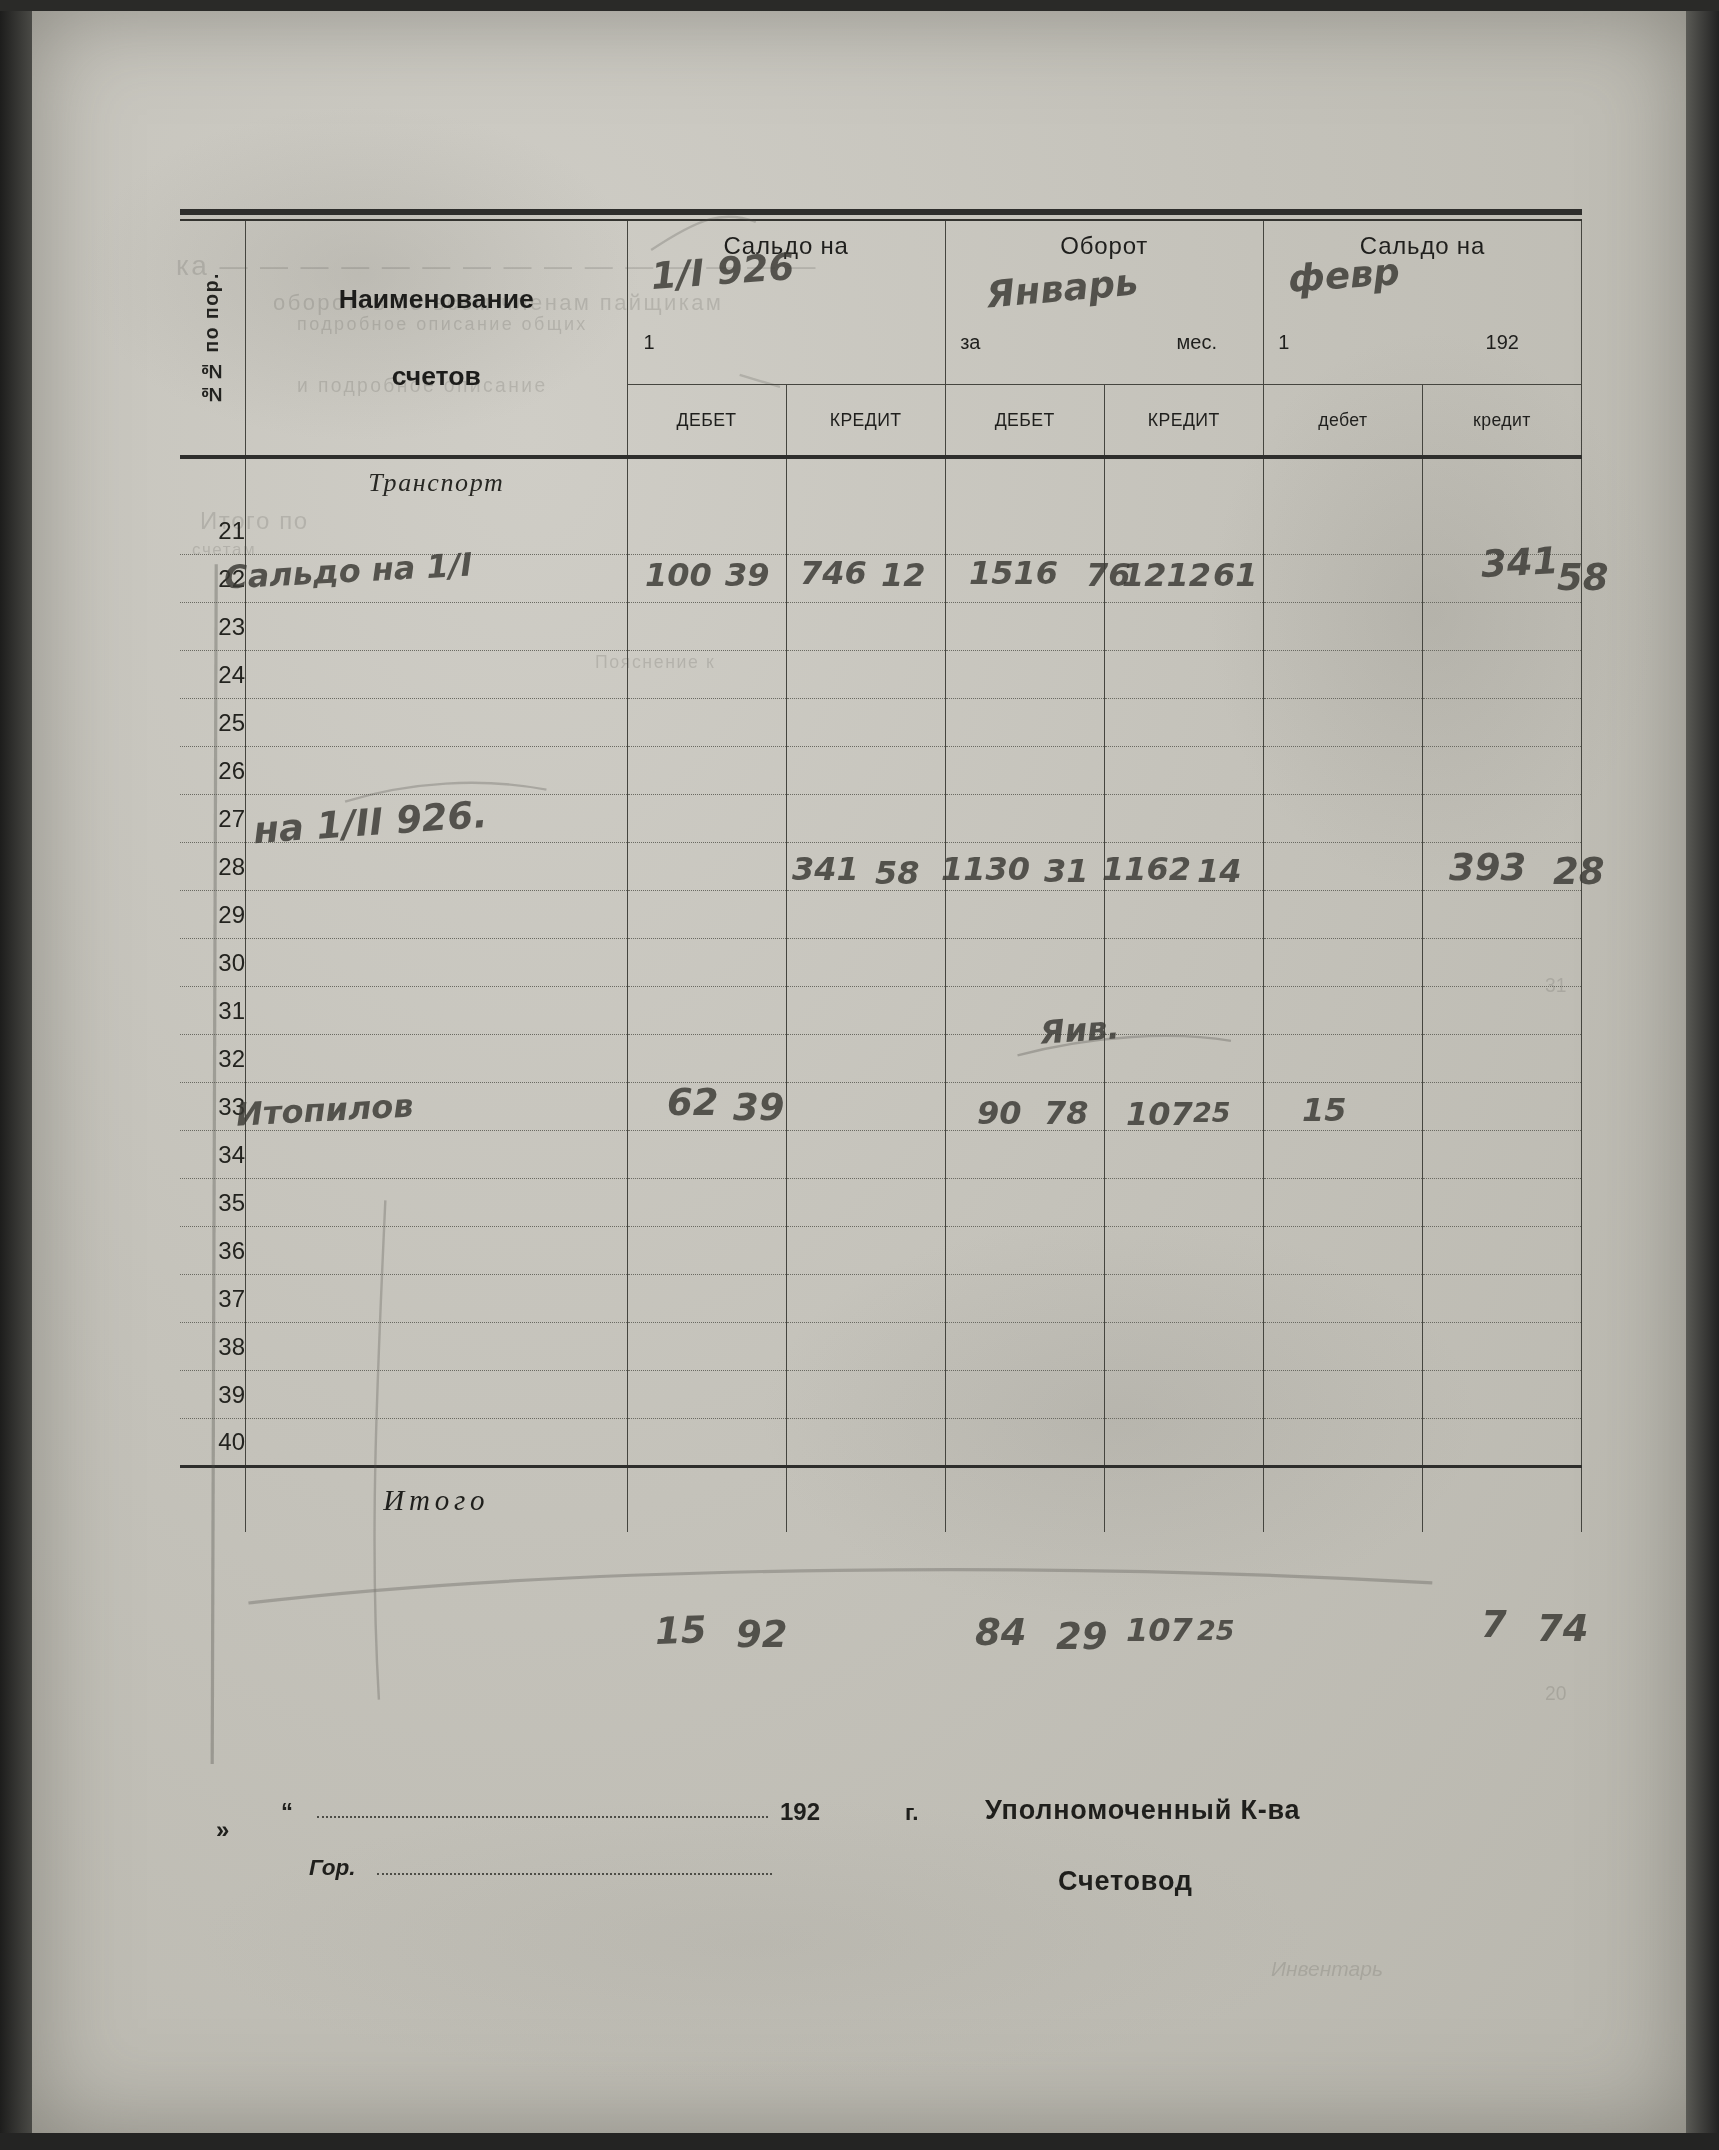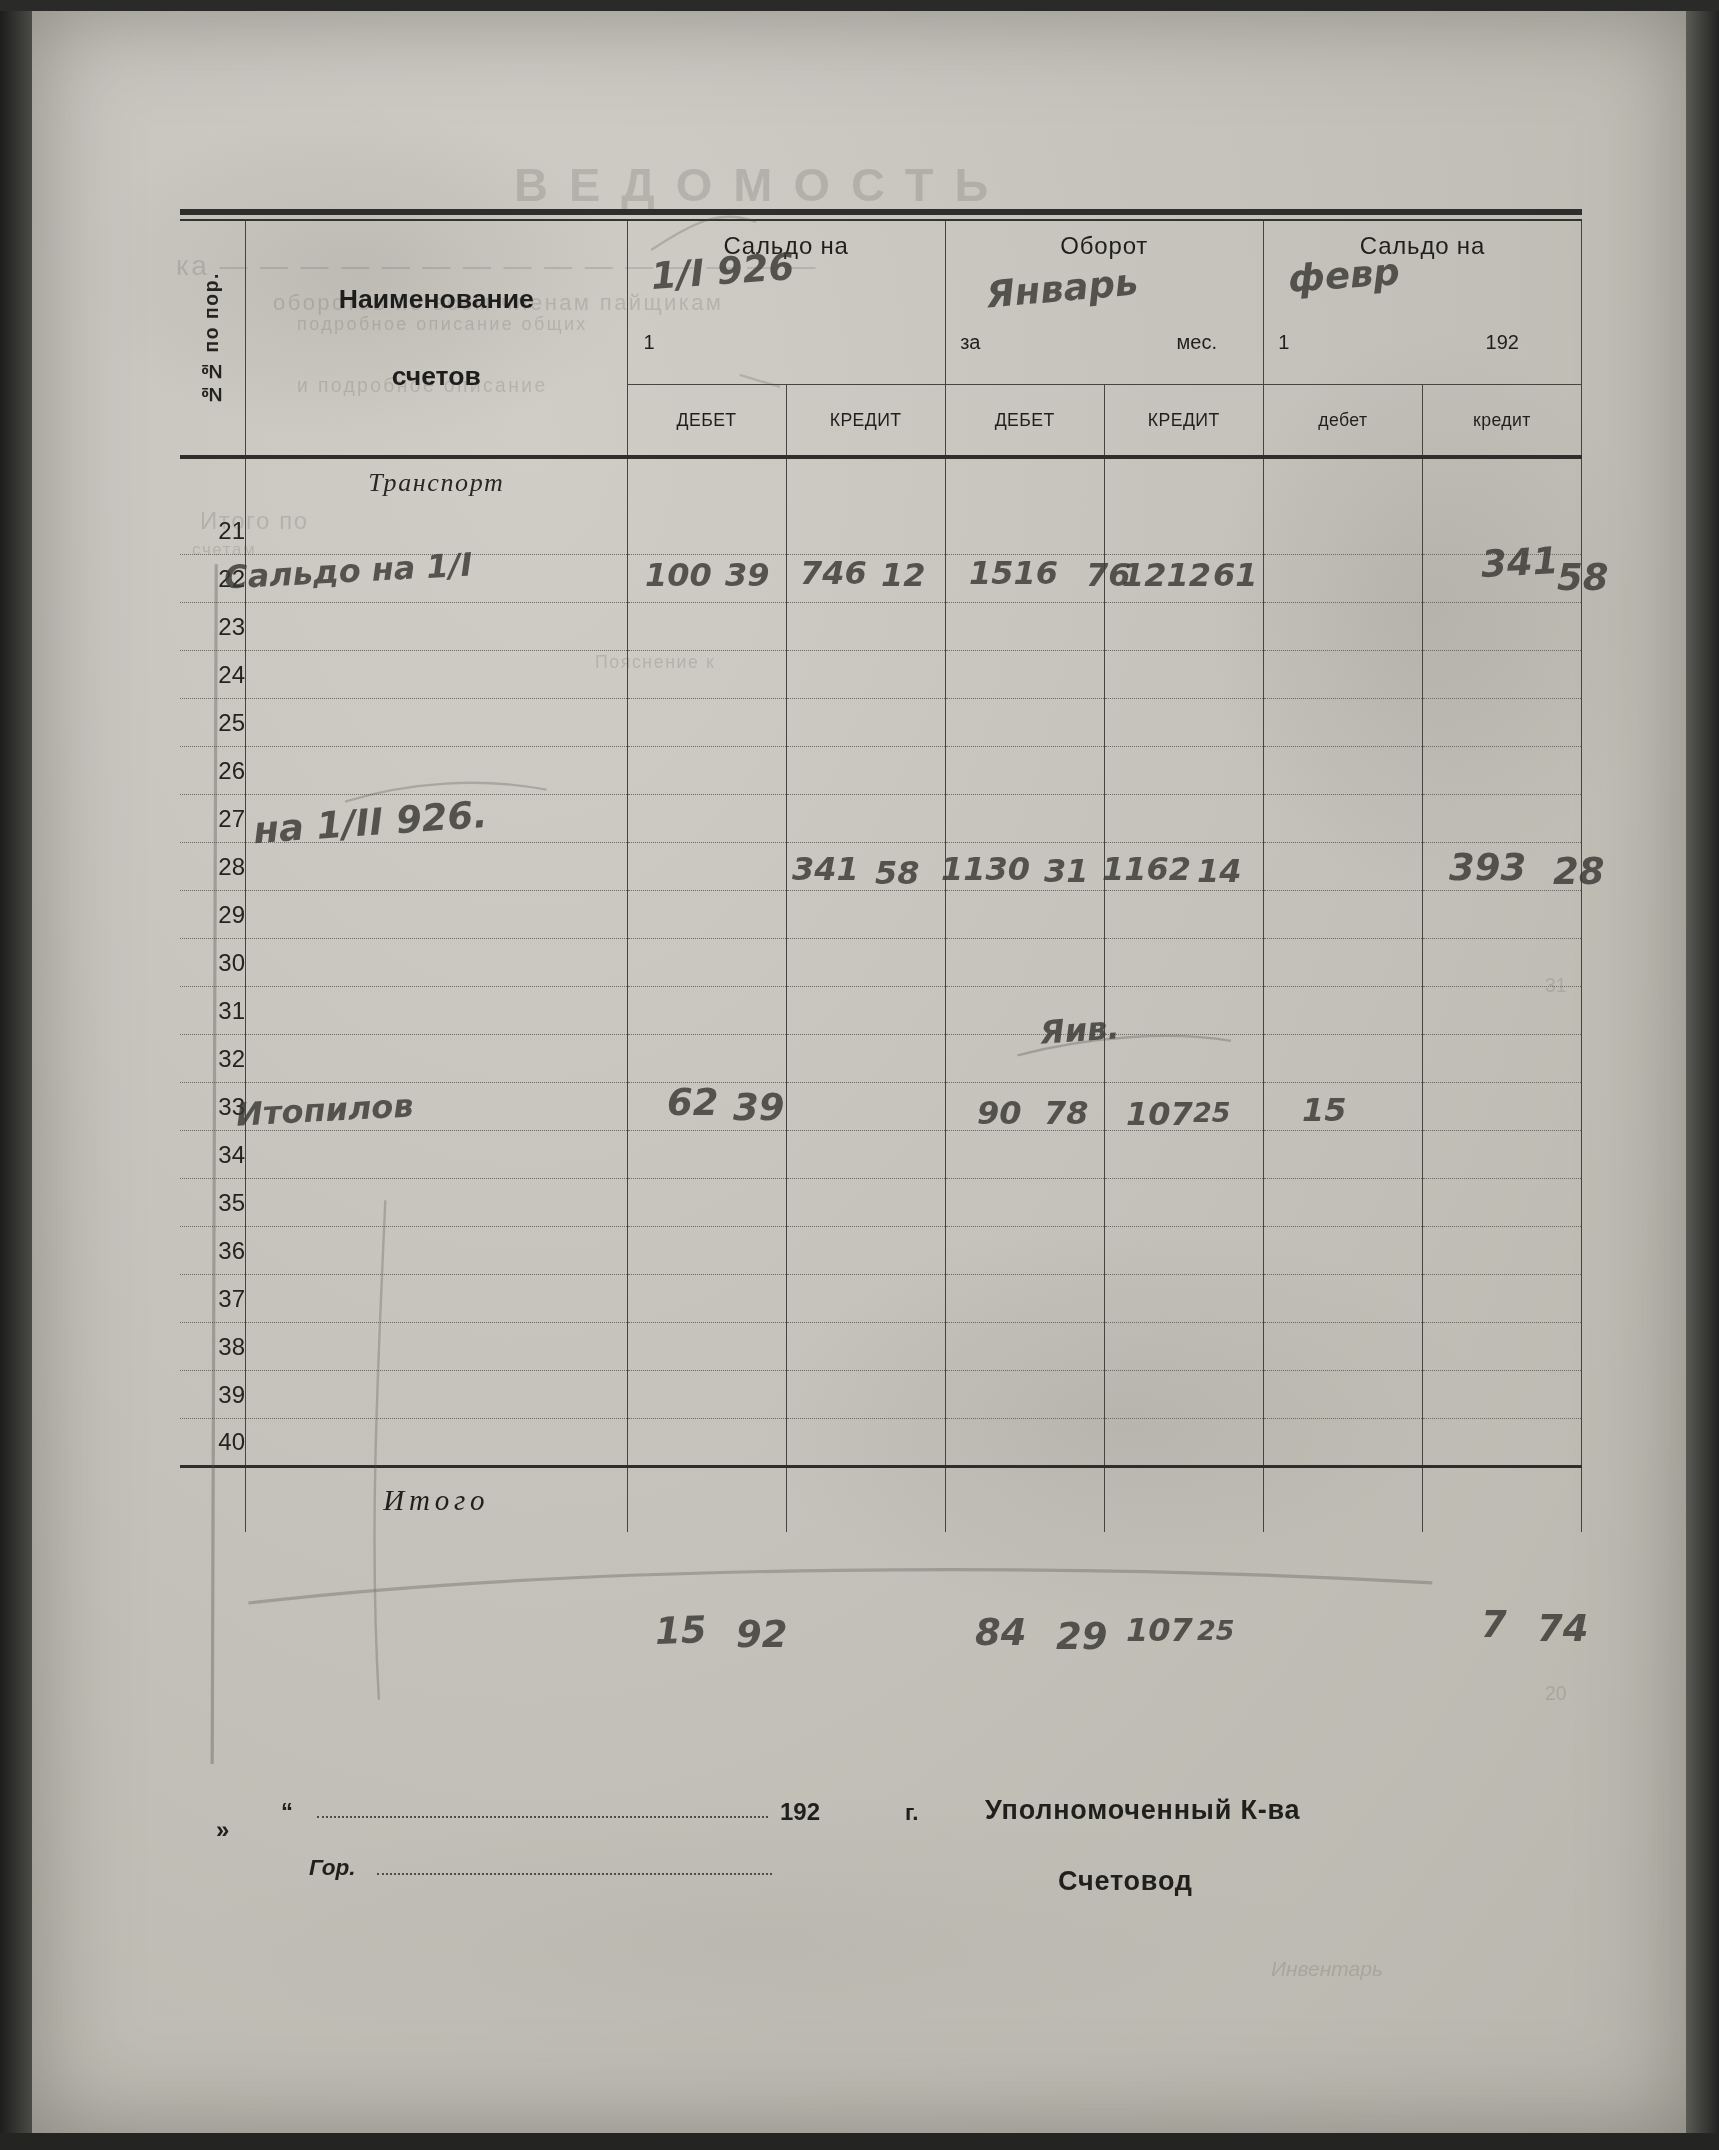--- a/index.html
+++ b/index.html
@@ -134,21 +134,20 @@
 </head>
 <body>
 
 <div id="paper">
   <div class="blotch b1"></div>
   <div class="blotch b2"></div>
   <div class="blotch b3"></div>
   <div class="blotch b4"></div>
 
   <div id="ghost">
-    <div class="g-title">ВЕДОМОСТЬ</div>
     <div class="g1">ка — — — — — — — — — — — — — — —</div>
     <div class="g2">оборотов по всем членам пайщикам</div>
     <div class="g3">подробное описание общих</div>
     <div class="g4">и подробное описание</div>
     <div class="g5">Итого по</div>
     <div class="g6">счетам</div>
     <div class="g7">Пояснение к</div>
     <div class="g8">31</div>
     <div class="g9">20</div>
     <div class="g10">Инвентарь</div>

